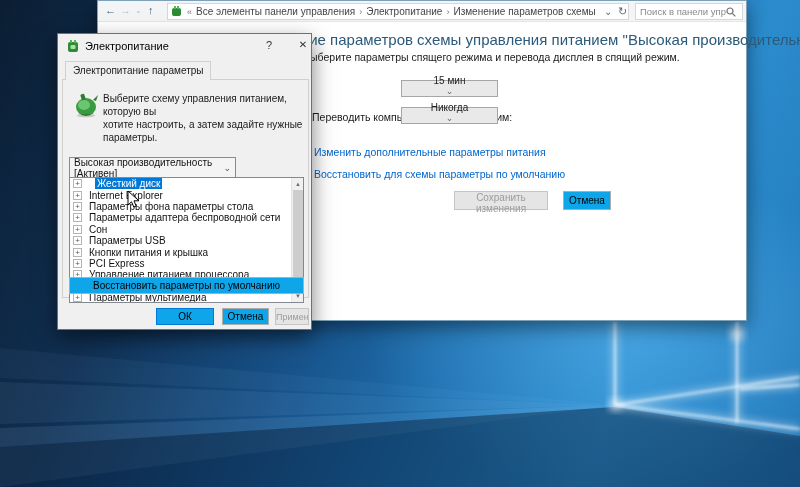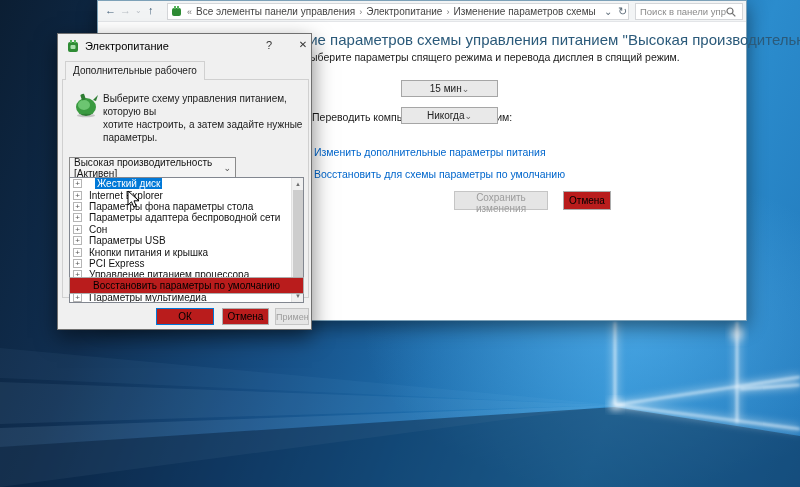--- a/index.html
+++ b/index.html
@@ -44,28 +44,28 @@
     border:none; outline:none; width:86px; font-size:9.5px; font-family:"Liberation Sans",sans-serif; color:#333; background:transparent;
   }
   #search-box input::placeholder { color:#8a8a8a; }
 
   #cpl-heading { position:absolute; left:150px; top:30px; font-size:15px; color:#2b5a7a; white-space:nowrap; }
   #cpl-subtitle { position:absolute; left:205px; top:50px; font-size:10.5px; color:#1a1a1a; white-space:nowrap; }
 
   .cpl-combo {
     position:absolute; left:303px; width:97px; height:17px;
     background:#e9e9e9; border:1px solid #a6a6a6; font-size:10px; color:#222;
-    display:flex; align-items:center; justify-content:center; padding:0 4px;
+    display:flex; align-items:center; justify-content:flex-end; padding:0 4px;flex-direction:column;
   }
   .cpl-combo .car { color:#666; font-size:9px; }
   #sleep-label { position:absolute; left:214px; top:110px; font-size:10.5px; color:#1a1a1a; white-space:nowrap; }
   .cpl-link { position:absolute; left:216px; font-size:10.5px; color:#0066cc; white-space:nowrap; cursor:pointer; }
 
   .btn {
-    background:#b91c1c; border:1px solid #adadad; font-size:10px; color:#000;
+    background:#0ea5e9; border:1px solid #adadad; font-size:10px; color:#000;
     font-family:"Liberation Sans",sans-serif; text-align:center; cursor:pointer;
   }
   .btn.disabled { color:#9c9c9c; border-color:#c5c5c5; background:#e5e5e5; cursor:default; }
   #save-btn { position:absolute; left:356px; top:190px; width:94px; height:19px; }
   #cpl-cancel-btn { position:absolute; left:465px; top:190px; width:48px; height:19px; }
 
   
   #dlg {
     position:absolute; left:57px; top:33px; width:255px; height:297px;
     background:#f0f0f0; border:1px solid #707070;
@@ -223,21 +223,21 @@
       <rect x="2" y="3" width="10" height="10" rx="2" fill="#2e8b34"></rect>
       <rect x="4" y="1" width="2" height="3" fill="#57b55c"></rect>
       <rect x="8" y="1" width="2" height="3" fill="#57b55c"></rect>
       <rect x="4.5" y="6" width="5" height="4" rx="1" fill="#a9dfac"></rect>
     </svg>
     <span id="dlg-title">Электропитание</span>
     <span class="cap-btn" id="dlg-help">?</span>
     <span class="cap-btn" id="dlg-close">✕</span>
   </div>
 
-  <div id="dlg-tab">Дополнительные рабочего</div>
+  <div id="dlg-tab">Электропитание параметры</div>
   <div id="dlg-pane">
 
     <svg class="abs" style="left:10px; top:10px;" width="26" height="28">
       <ellipse cx="13" cy="17" rx="10" ry="9" fill="#3a9a40"></ellipse>
       <ellipse cx="11" cy="15" rx="6" ry="5" fill="#6cc571"></ellipse>
       <rect x="8" y="4" width="4" height="6" rx="1" fill="#2e7d33" transform="rotate(-18 10 7)"></rect>
       <path d="M20 10 L25 5 L23 11 Z" fill="#2e7d33"></path>
       <ellipse cx="13" cy="25.5" rx="9" ry="1.8" fill="rgba(0,0,0,0.18)"></ellipse>
     </svg>
 

